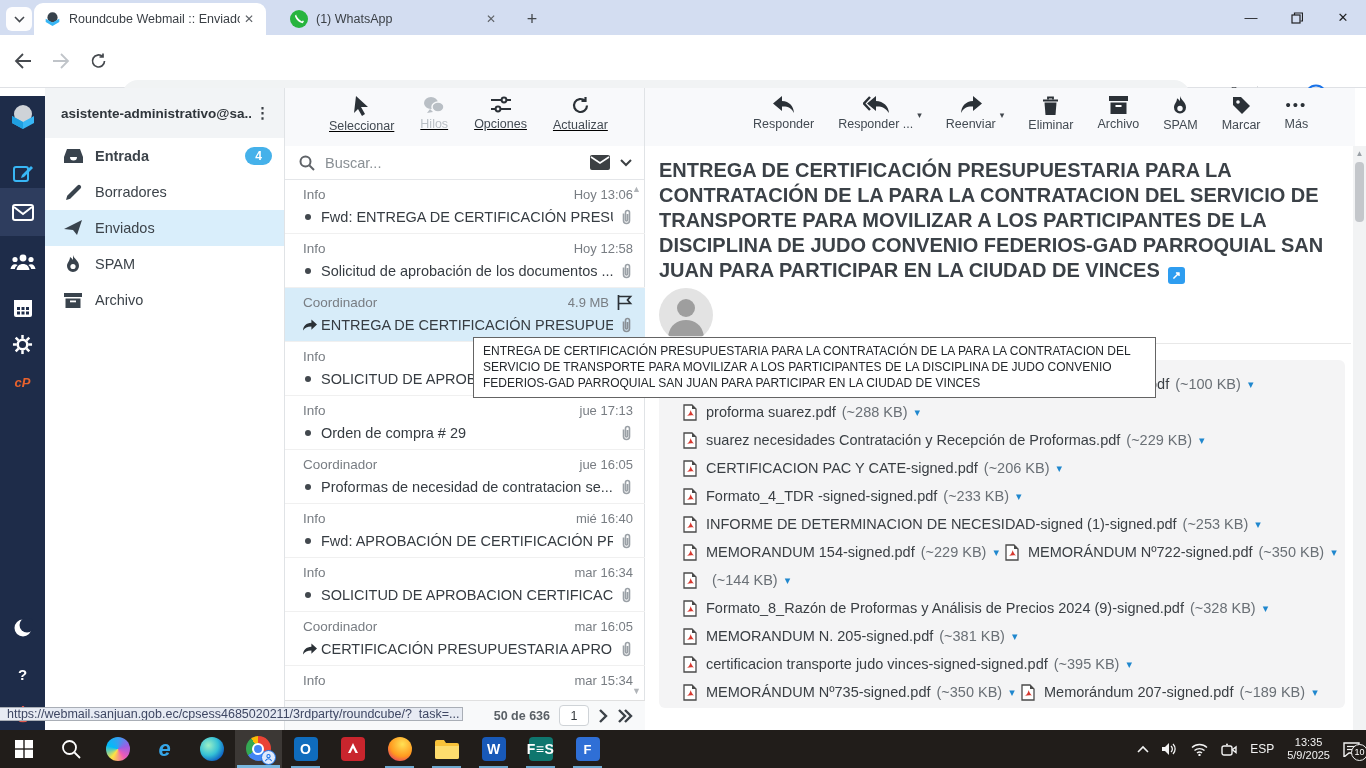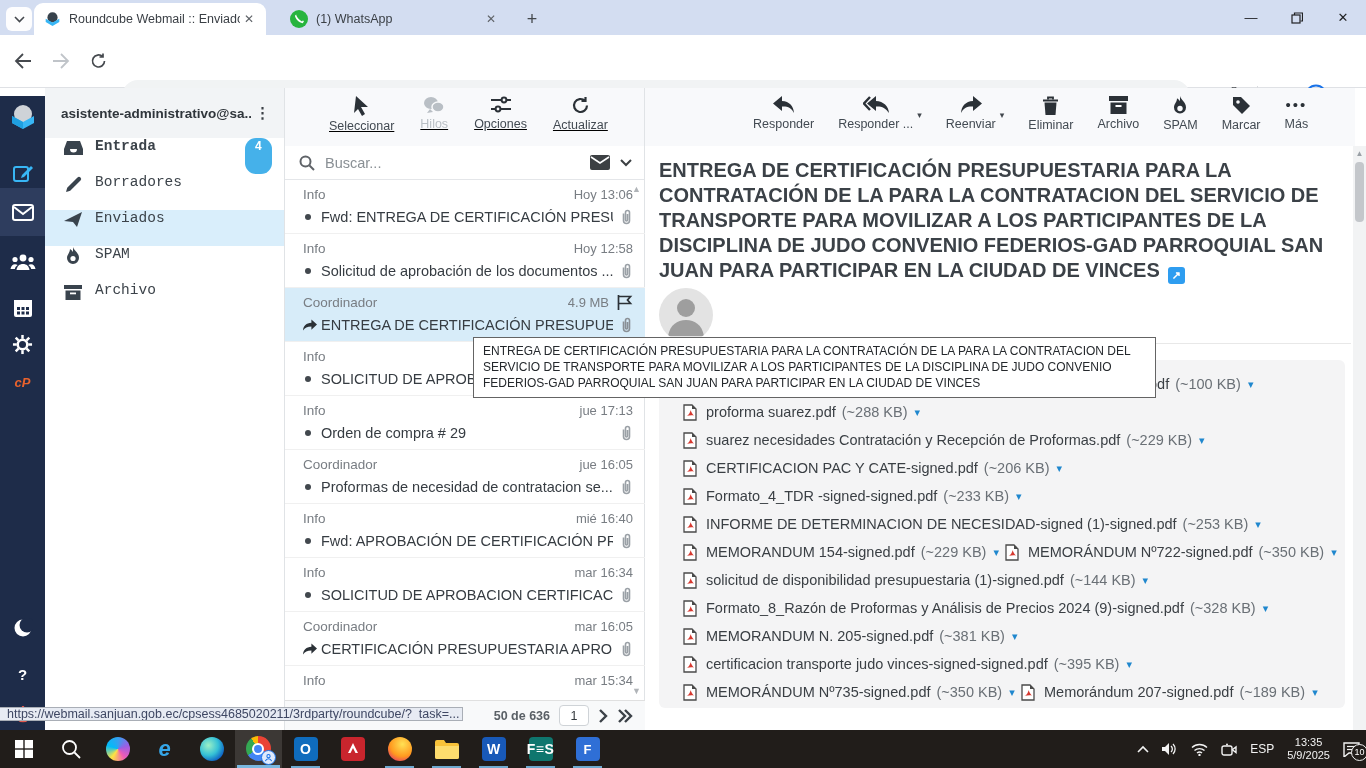--- a/index.html
+++ b/index.html
@@ -36,21 +36,21 @@
   .rail .slot { position:absolute; left:0; width:45px; height:40px; display:flex; align-items:center; justify-content:center; }
   .rail .sel { background:#2e3d5e; height:48px; }
   .cp-txt { color:#e8622d; font-weight:bold; font-style:italic; font-size:13px; }
   .help-txt { color:#fff; font-weight:bold; font-size:15px; }
 
   
   .folders { position:absolute; left:45px; top:0; width:240px; height:642px; background:#fff; border-right:1px solid #e0e3e6; }
   .acct { height:50px; background:#f2f4f6; display:flex; align-items:center; padding:0 10px 0 16px; }
   .acct .name { flex:1; font-size:13.5px; font-weight:bold; color:#2f353b; white-space:nowrap; overflow:hidden; }
   .acct .kebab { color:#3a3f45; font-size:15px; font-weight:bold; letter-spacing:0; padding:0 4px; }
-  .folder { height:36px; display:flex; padding:0 12px 0 18px;font-family:Liberation Mono, monospace; }
+  .folder { height:36px; display:flex; align-items:center; padding:0 12px 0 18px; }
   .folder.sel { background:#d9eefb; }
   .folder .fic { width:20px; height:20px; margin-right:12px; flex:0 0 auto; display:flex; align-items:center; justify-content:center; }
   .folder .flab { flex:1; font-size:14.5px; color:#3c434a; }
   .folder.first .flab { font-weight:bold; }
   .badge { background:#45b1ea; color:#fff; font-size:12px; font-weight:bold; border-radius:11px; padding:2px 10px; }
 
   
   .listcol { position:absolute; left:285px; top:0; width:360px; height:642px; background:#fff; border-right:1px solid #e0e3e6; }
   .ltoolbar { height:58px; background:#f8f9fb; display:flex; align-items:flex-start; padding:8px 0 0 44px; gap:26px;text-decoration:underline; }
   .tbtn { display:flex; flex-direction:column; align-items:center; gap:3px; color:#424a52; }
@@ -748,21 +748,20 @@
               <span class="as">(~350 KB)</span>
               <span class="ac">▾</span>
           </div>
         </div>
         <div class="att">
           <svg class="pdfic" width="14" height="17" viewBox="0 0 14 17">
               <path d="M1 1h8l4 4v11H1z" fill="#fff" stroke="#4a4a4a" stroke-width="1.3"></path>
               <path d="M9 1l4 4H9z" fill="#4a4a4a"></path>
               <path d="M3.5 12c1.8-.6 4-3.6 4-6 1 2.6 2 4.4 3.5 5.4-2.4-.3-5.3-.1-7.5.6z" fill="#d6382f"></path>
             </svg>
-          <span class="an">solicitud de disponibilidad presupuestaria (1)-signed.pdf</span>
             <span class="as">(~144 KB)</span>
             <span class="ac">▾</span>
         </div>
         <div class="att">
           <svg class="pdfic" width="14" height="17" viewBox="0 0 14 17">
               <path d="M1 1h8l4 4v11H1z" fill="#fff" stroke="#4a4a4a" stroke-width="1.3"></path>
               <path d="M9 1l4 4H9z" fill="#4a4a4a"></path>
               <path d="M3.5 12c1.8-.6 4-3.6 4-6 1 2.6 2 4.4 3.5 5.4-2.4-.3-5.3-.1-7.5.6z" fill="#d6382f"></path>
             </svg>
           <span class="an">Formato_8_Razón de Proformas y Análisis de Precios 2024 (9)-signed.pdf</span>

